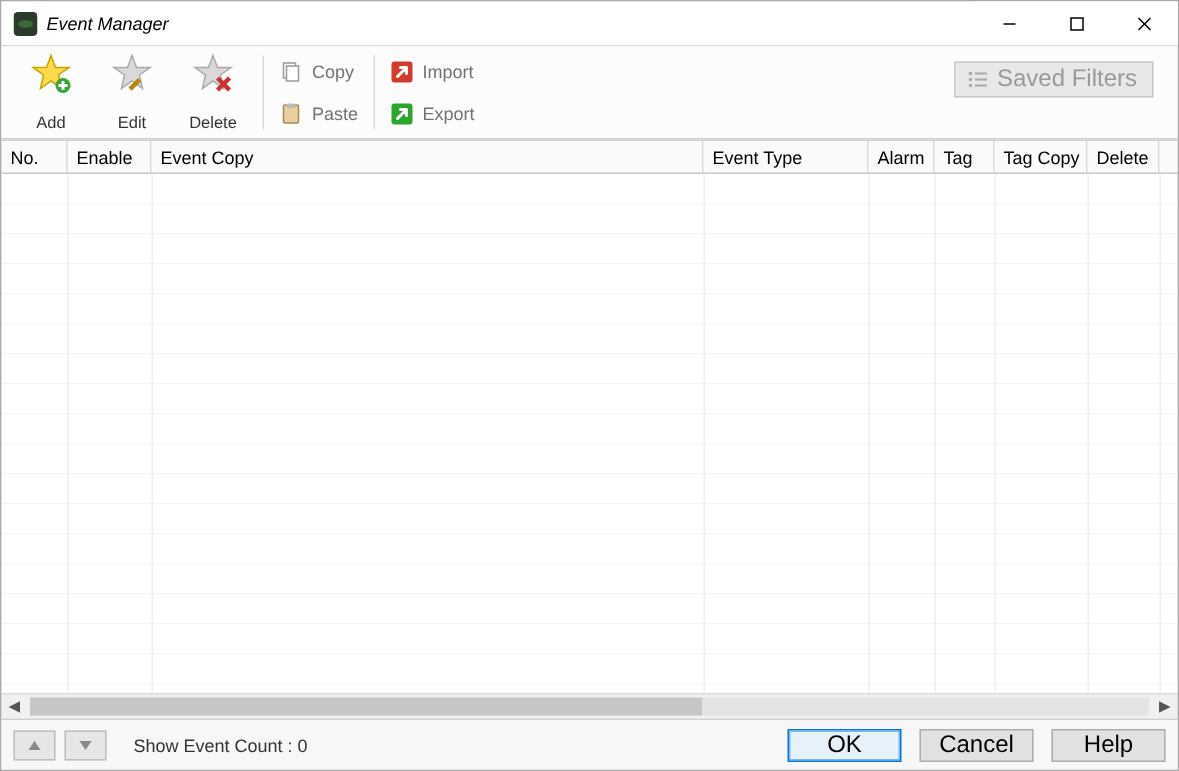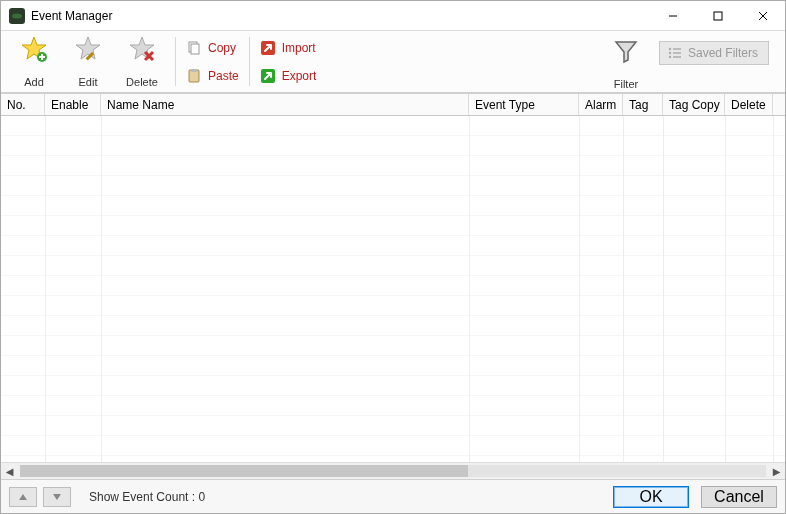--- a/index.html
+++ b/index.html
@@ -26,20 +26,21 @@
     border-bottom: 1px solid #ddd;
     background: #fff;
   }
   .titlebar .app-icon {
     width: 16px; height: 16px;
     margin: 0 6px 0 8px;
   }
   .titlebar .title {
     flex: 1;
     font-size: 12px;
+    font-style: italic;
   }
   .win-btn {
     width: 45px; height: 29px;
     display: flex; align-items: center; justify-content: center;
     background: #fff;
   }
 
   
   .toolbar {
     height: 62px;
@@ -76,35 +77,35 @@
     justify-content: center;
     gap: 6px;
     padding: 0 6px;
   }
   .tb-small {
     display: flex;
     align-items: center;
     gap: 6px;
     height: 22px;
     padding: 0 4px;
-    color: #b91c1c;
+    color: #737373;
   }
   .tb-small .ico { width: 16px; height: 16px; }
   .tb-spacer { flex: 1; }
   .saved-filters {
     margin: 6px 10px 0 6px;
     height: 24px;
     padding: 0 10px 0 8px;
     display: flex;
     align-items: center;
     gap: 6px;
     background: #e8e8e8;
     border: 1px solid #c8c8c8;
     color: #9a9a9a;
-    font-size: 12px;
+    font-size: 16px;
   }
   .saved-filters .ico { width: 14px; height: 14px; }
 
   
   .grid-wrap {
     flex: 1;
     display: flex;
     flex-direction: column;
     border-top: 1px solid #d0d0d0;
     overflow: hidden;
@@ -329,28 +330,20 @@
             </svg>
         </span>
         <span>Export</span>
       </div>
     </div>
 
     <div class="tb-spacer"></div>
 
     <div class="tb-group" style="flex-direction:column; align-items:flex-end; padding-top:4px;">
       <div style="display:flex; align-items:flex-start;">
-        <div class="tb-big">
-          <span class="ico">
-            <svg viewBox="0 0 28 28">
-                <polygon points="4,5 24,5 16,15 16,23 12,25 12,15" fill="#ddd" stroke="#666" stroke-width="1.5"></polygon>
-              </svg>
-          </span>
-          <span class="lbl">Filter</span>
-        </div>
         <div class="saved-filters">
           <span class="ico">
             <svg viewBox="0 0 14 14">
               <circle cx="2" cy="3" r="1.2" fill="#aaa"></circle>
                 <rect x="5" y="2.3" width="8" height="1.4" fill="#aaa"></rect>
               <circle cx="2" cy="7" r="1.2" fill="#aaa"></circle>
                 <rect x="5" y="6.3" width="8" height="1.4" fill="#aaa"></rect>
               <circle cx="2" cy="11" r="1.2" fill="#aaa"></circle>
                 <rect x="5" y="10.3" width="8" height="1.4" fill="#aaa"></rect>
             </svg>
@@ -358,21 +351,21 @@
           <span>Saved Filters</span>
         </div>
       </div>
     </div>
   </div>
 
   <div class="grid-wrap">
     <div class="grid-header" id="grid-header">
         <div class="gh-cell" style="width: 44px;">No.</div>
         <div class="gh-cell" style="width: 56px;">Enable</div>
-        <div class="gh-cell" style="width: 368px;">Name Name</div>
+        <div class="gh-cell" style="width: 368px;">Event Copy</div>
         <div class="gh-cell" style="width: 110px;">Event Type</div>
         <div class="gh-cell" style="width: 44px;">Alarm</div>
         <div class="gh-cell" style="width: 40px;">Tag</div>
         <div class="gh-cell" style="width: 62px; text-align: center;">Tag Copy</div>
         <div class="gh-cell" style="width: 48px;">Delete</div>
       </div>
     <div class="grid-body">
       <div class="grid-rows-lines"></div>
       <div class="grid-cols-lines" id="grid-col-lines">
           <div class="vline" style="left: 44px;"></div>
@@ -406,15 +399,18 @@
         </svg>
     </div>
     <span class="status">Show Event Count : 0</span>
     <span class="spacer"></span>
     <div class="btn primary">
       <span>OK</span>
     </div>
     <div class="btn">
       <span>Cancel</span>
     </div>
+    <div class="btn">
+      <span>Help</span>
+    </div>
   </div>
 
 </div>
 
 </body></html>

